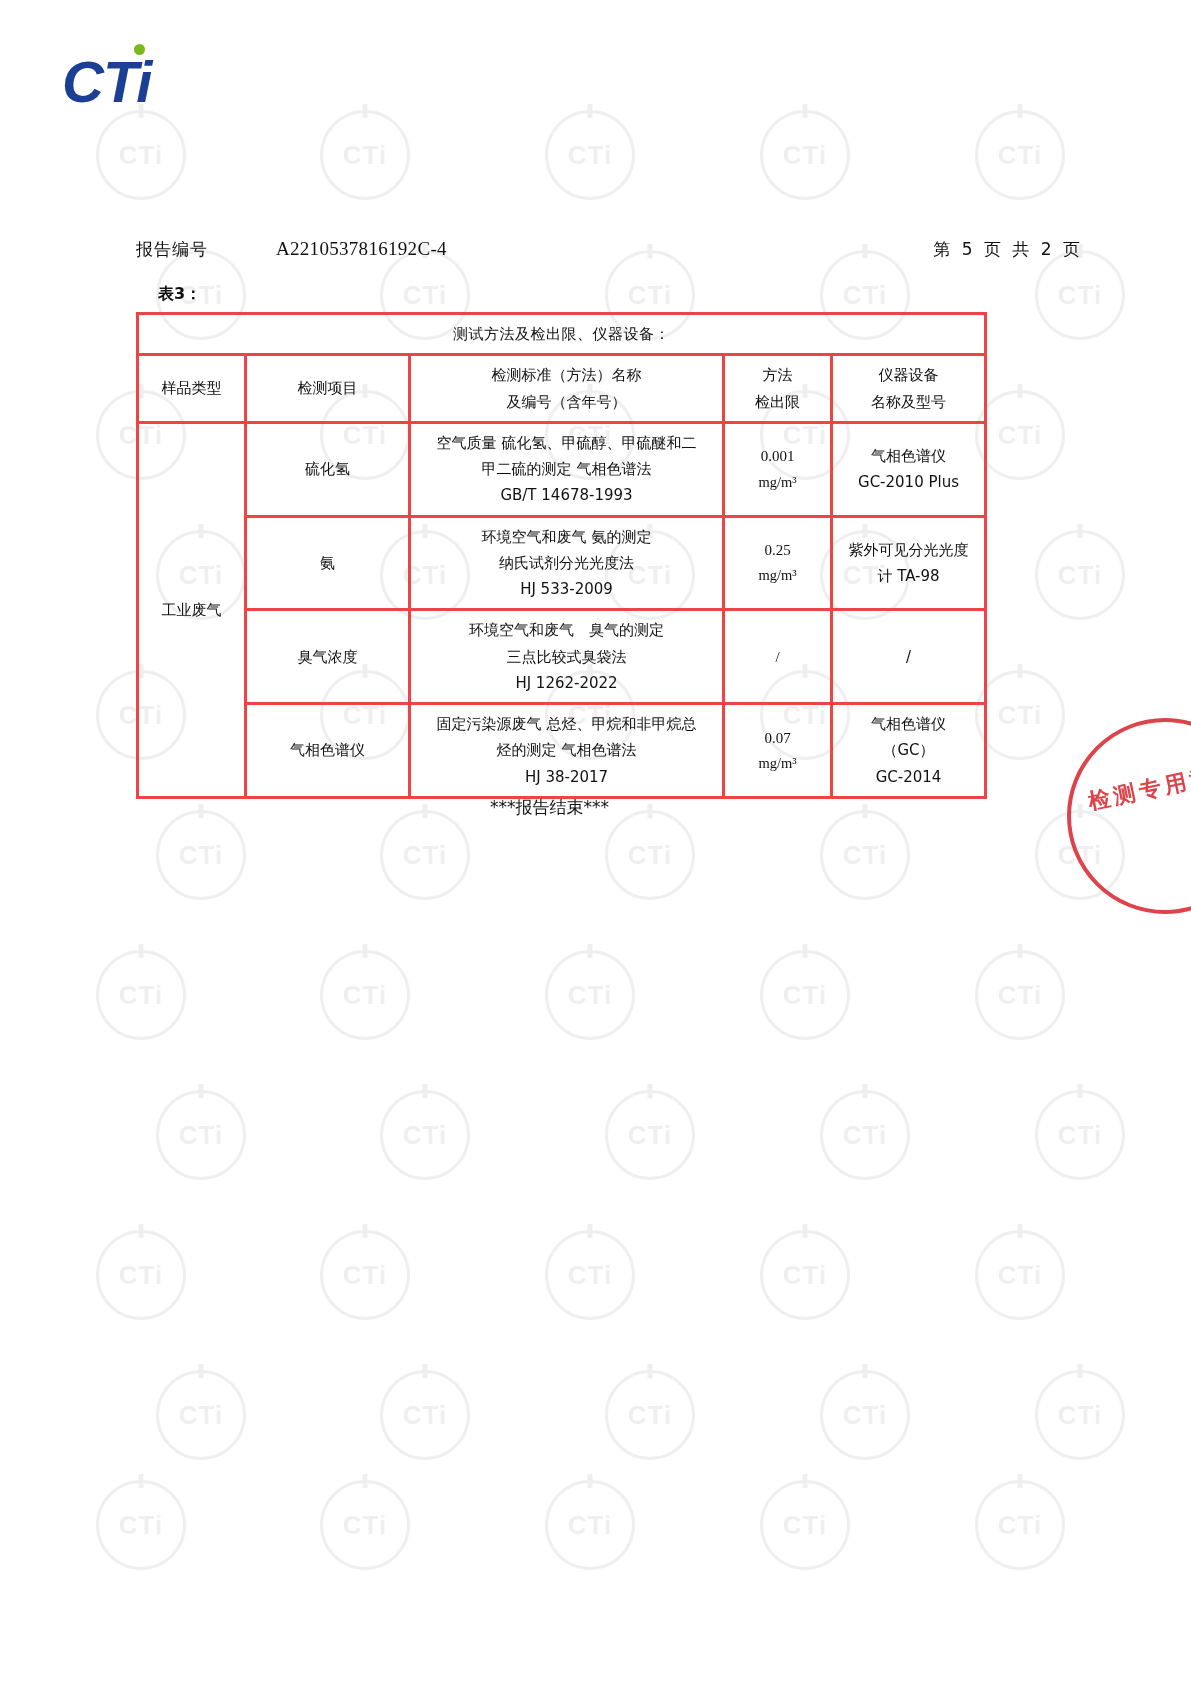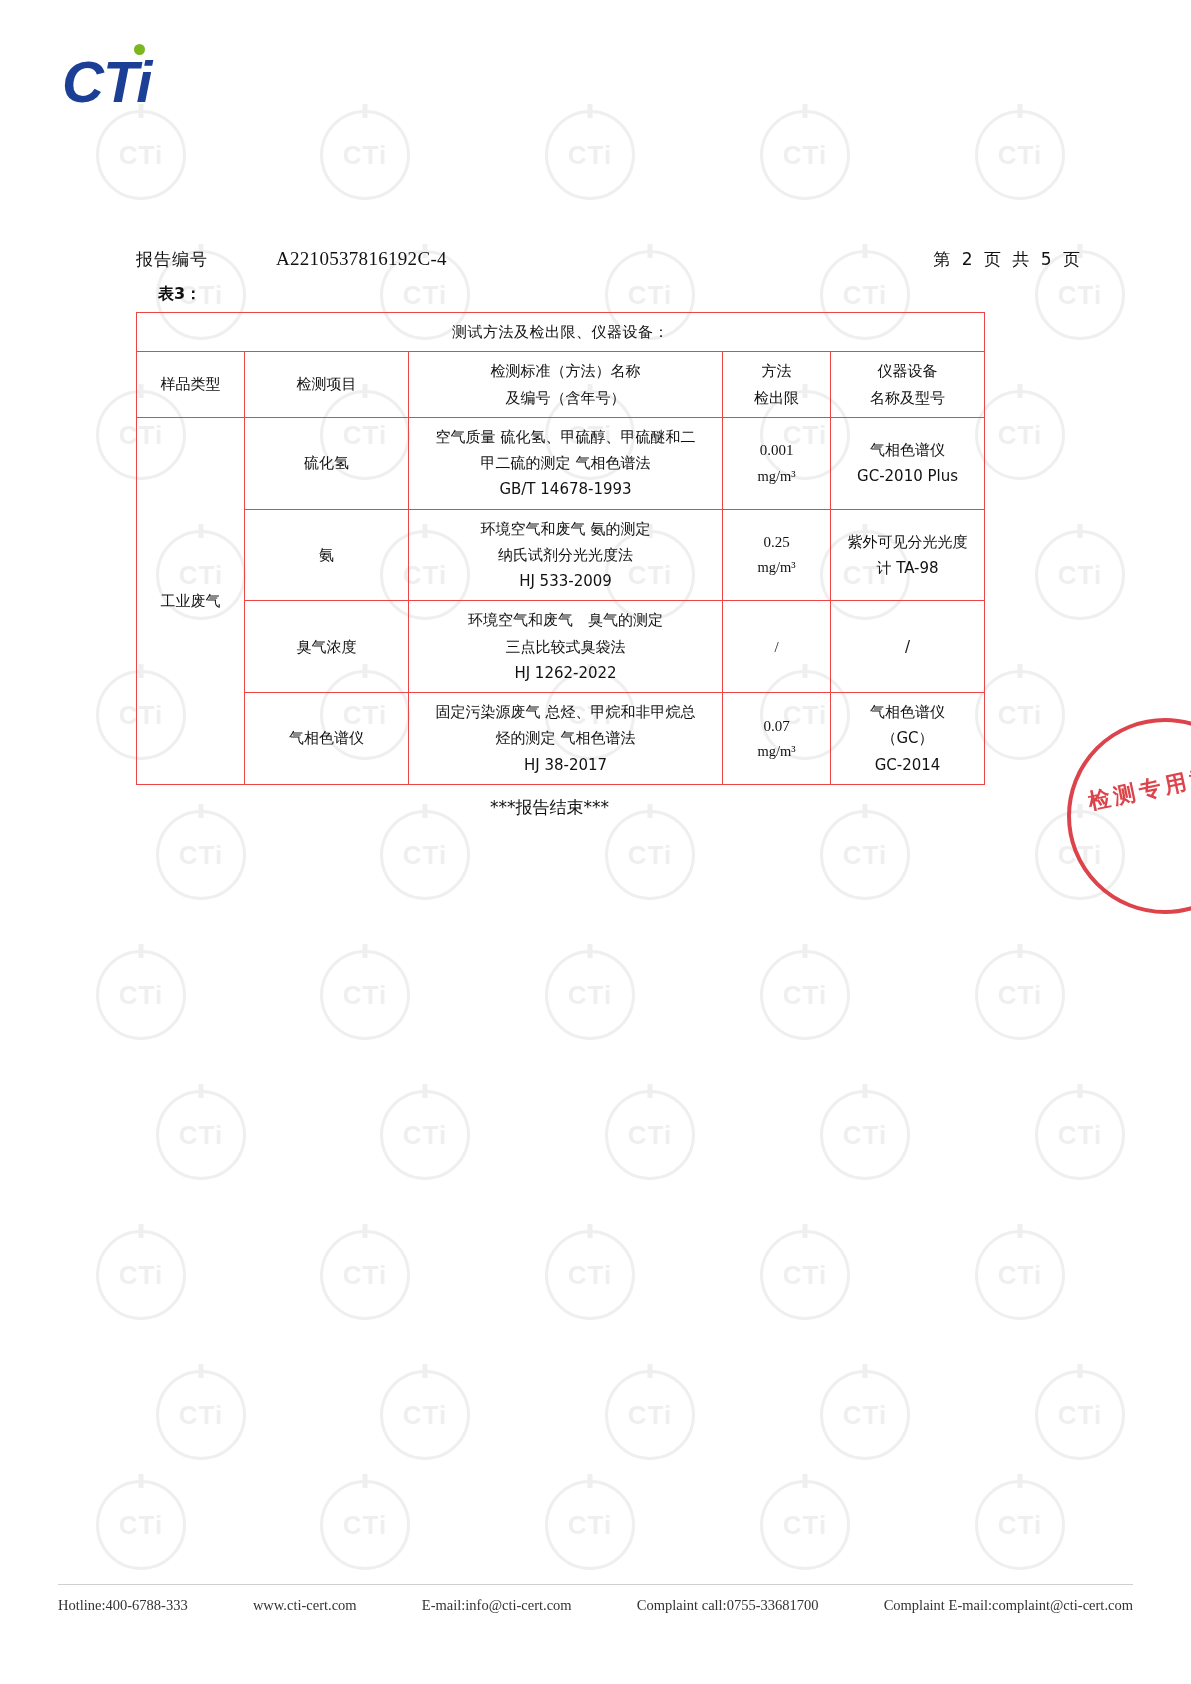--- a/index.html
+++ b/index.html
@@ -99,21 +99,21 @@
     font-size: 40px;
     font-weight: bold;
     letter-spacing: 16px;
     text-indent: 16px;
     z-index: 3;
   }
 
   
   .meta {
     position: absolute;
-    top: 248px;
+    top: 238px;
     left: 136px;
     right: 108px;
     z-index: 3;
     display: flex;
     align-items: baseline;
     font-size: 17px;
   }
   .meta-label {
     font-family: "DejaVu Sans", sans-serif;
     font-size: 17px;
@@ -150,21 +150,21 @@
     left: 136px;
     width: 848px;
     z-index: 3;
   }
   table.main {
     border-collapse: collapse;
     width: 100%;
     table-layout: fixed;
   }
   table.main td, table.main th {
-    border: 1px solid #ef4444;
+    border: 3px solid #ef4444;
     text-align: center;
     vertical-align: middle;
     font-family: "DejaVu Sans", sans-serif;
     font-size: 15px;
     line-height: 1.75;
     padding: 6px 4px;
     font-weight: normal;
   }
   td.title-bar {
     text-align: left;
@@ -301,21 +301,21 @@
     <div class="logo-cti">
       <span>CTi</span>
       <span class="logo-dot"></span>
     </div>
   </div>
 
 
   <div class="meta">
     <div class="meta-label">报告编号</div>
     <div class="meta-value">A2210537816192C-4</div>
-    <div class="meta-page">第 2 页 共 5 页</div>
+    <div class="meta-page">第 5 页 共 2 页</div>
   </div>
 
   <div class="table-caption">表3：</div>
 
   <div class="table-wrap">
     <table class="main">
       <colgroup>
         <col style="width:108px">
         <col style="width:164px">
         <col style="width:314px">
@@ -392,21 +392,14 @@
       </tbody>
     </table>
   </div>
 
   <div class="end-note">***报告结束***</div>
 
   <div class="stamp">
     <span>检测专用章</span>
   </div>
 
-  <div class="footer">
-    <span>Hotline:400-6788-333</span>
-    <span>www.cti-cert.com</span>
-    <span>E-mail:info@cti-cert.com</span>
-    <span>Complaint call:0755-33681700</span>
-    <span>Complaint E-mail:complaint@cti-cert.com</span>
-  </div>
 
 </div>
 
 </body></html>

